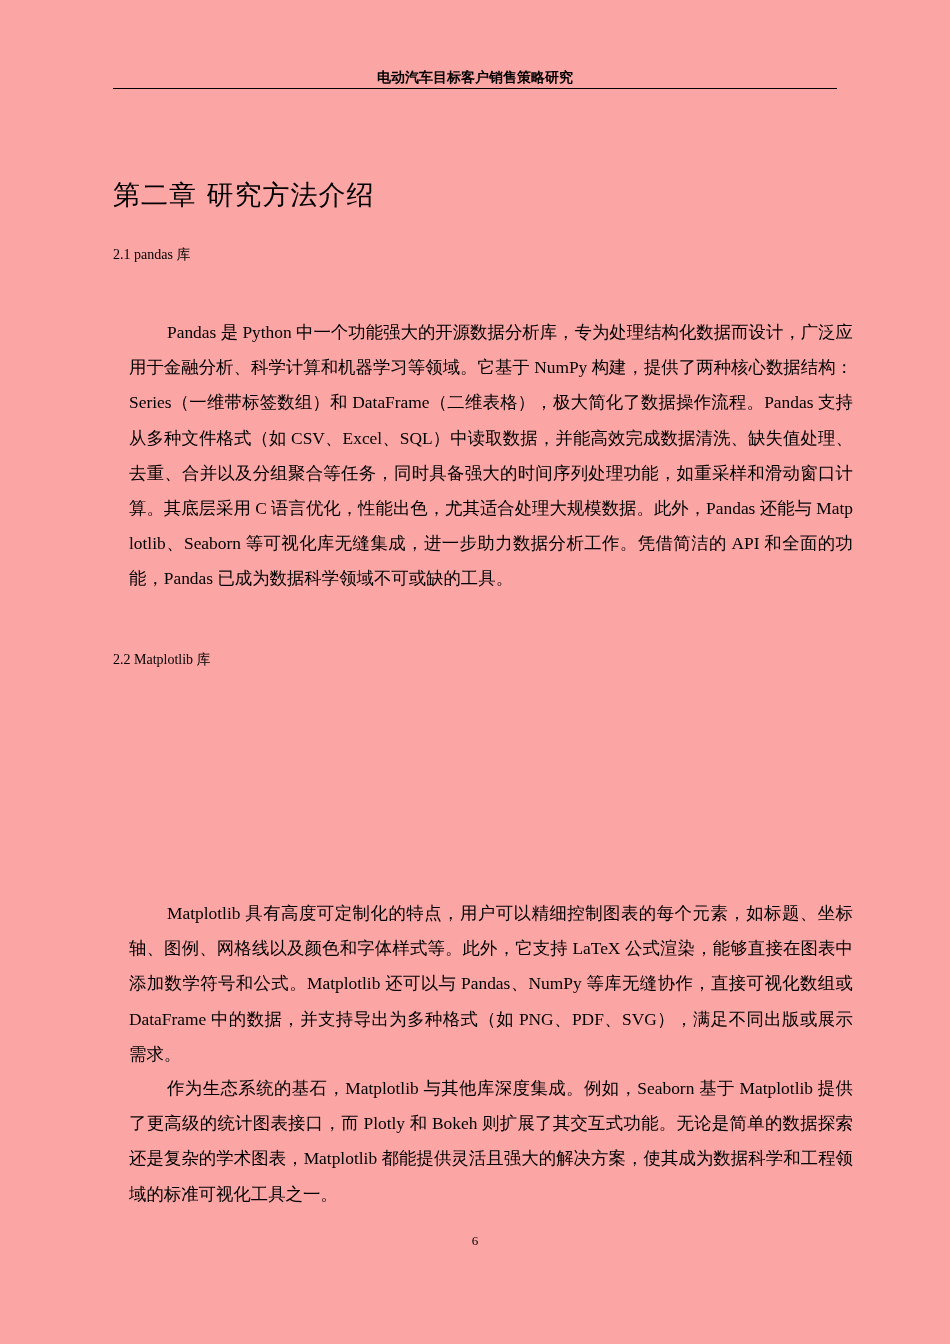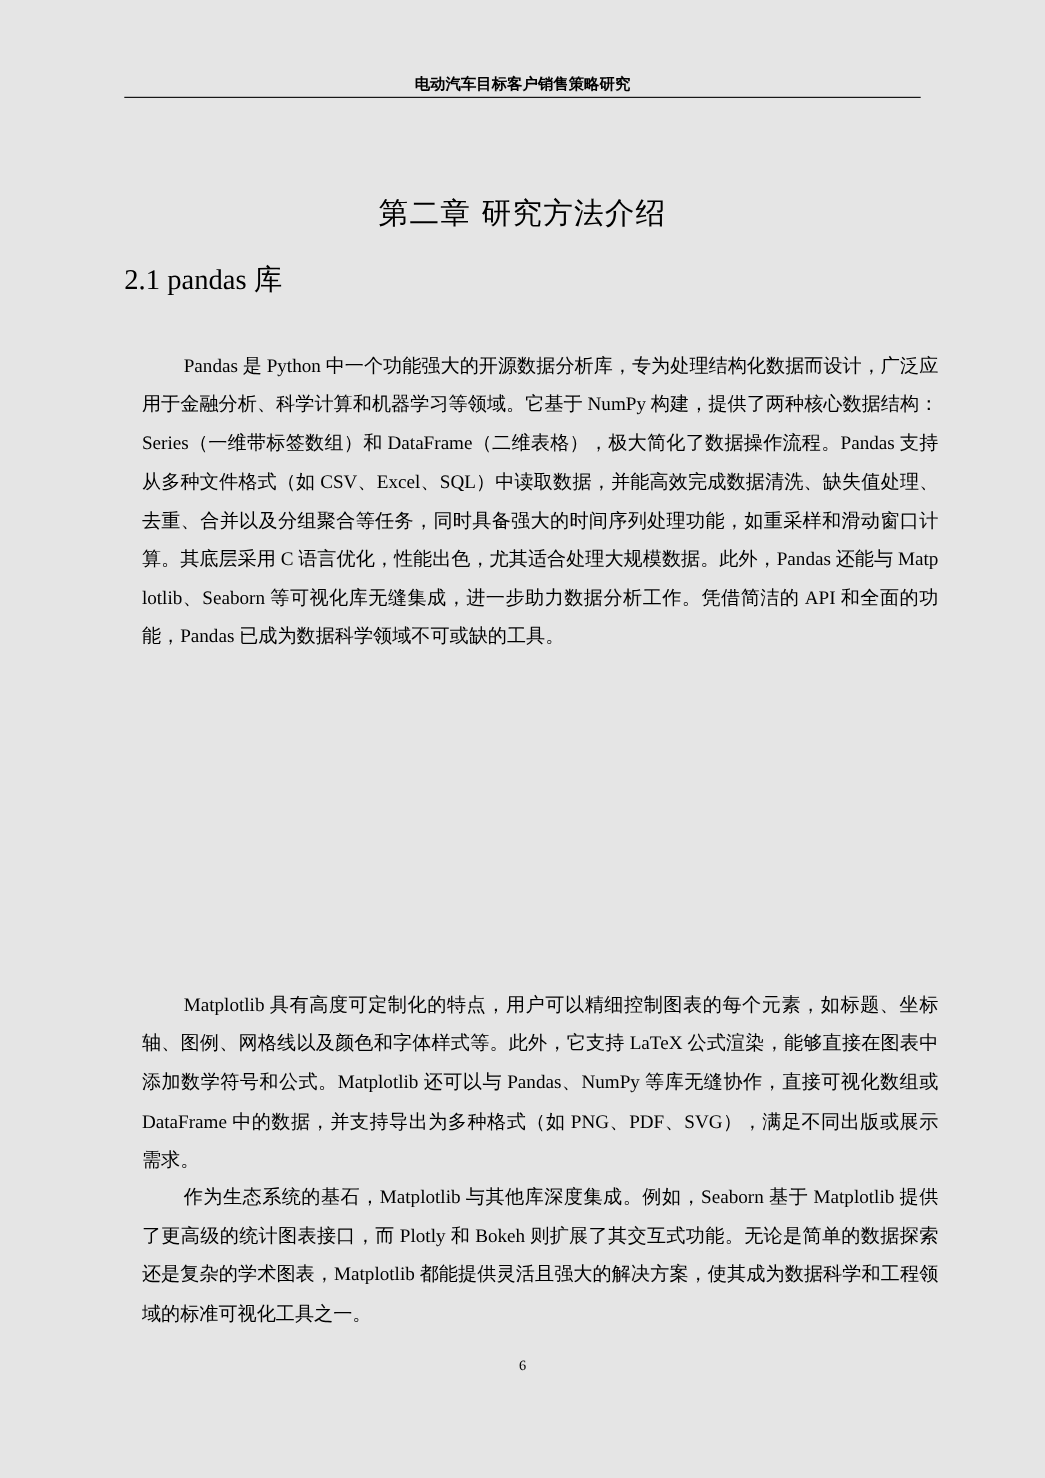--- a/index.html
+++ b/index.html
@@ -13,21 +13,21 @@
       position: relative;
       overflow: hidden;
       font-family: "Liberation Serif", "DejaVu Serif", serif;
       color: #000000;
     }
     .page {
       position: absolute;
       left: 0; top: 0;
       width: 950px;
       height: 1344px;
-      background: #e5e5e5;
+      background: #fca5a5;
     }
     .running-header {
       position: absolute;
       left: 113px;
       top: 67px;
       width: 724px;
       text-align: center;
       font-family: "DejaVu Sans", "Liberation Sans", sans-serif;
       font-weight: bold;
       font-size: 14px;
@@ -40,32 +40,32 @@
       top: 88px;
       width: 724px;
       height: 0;
       border-top: 1.6px solid #000000;
     }
     .chapter-title {
       position: absolute;
       left: 113px;
       top: 176px;
       width: 724px;
-      text-align: center;
+      text-align: left;
       font-family: "DejaVu Sans", "Liberation Sans", sans-serif;
       font-size: 27px;
       line-height: 38px;
       letter-spacing: 1px;
     }
     .section-heading {
       position: absolute;
       left: 113px;
       width: 724px;
       font-family: "Liberation Serif", "DejaVu Serif", serif;
-      font-size: 26px;
+      font-size: 14px;
       line-height: 30px;
     }
     .section-1 { top: 240px; }
     .section-2 { top: 645px; }
     .para {
       position: absolute;
       left: 113px;
       width: 724px;
       margin: 16px;
       font-family: "Liberation Serif", "DejaVu Serif", serif;
@@ -97,20 +97,21 @@
 
   <div class="running-header">电动汽车目标客户销售策略研究</div>
   <div class="header-rule"></div>
 
   <h1 class="chapter-title" style="margin:0;font-weight:normal;">第二章  研究方法介绍</h1>
 
   <h2 class="section-heading section-1" style="margin:0;font-weight:normal;">2.1 pandas 库</h2>
 
   <p class="para p1">Pandas 是 Python 中一个功能强大的开源数据分析库，专为处理结构化数据而设计，广泛应用于金融分析、科学计算和机器学习等领域。它基于 NumPy 构建，提供了两种核心数据结构：Series（一维带标签数组）和 DataFrame（二维表格），极大简化了数据操作流程。Pandas 支持从多种文件格式（如 CSV、Excel、SQL）中读取数据，并能高效完成数据清洗、缺失值处理、去重、合并以及分组聚合等任务，同时具备强大的时间序列处理功能，如重采样和滑动窗口计算。其底层采用 C 语言优化，性能出色，尤其适合处理大规模数据。此外，Pandas 还能与 Matplotlib、Seaborn 等可视化库无缝集成，进一步助力数据分析工作。凭借简洁的 API 和全面的功能，Pandas 已成为数据科学领域不可或缺的工具。</p>
 
+  <h2 class="section-heading section-2" style="margin:0;font-weight:normal;">2.2 Matplotlib 库</h2>
 
 
   <p class="para p4">作为生态系统的基石，Matplotlib 与其他库深度集成。例如，Seaborn 基于 Matplotlib 提供了更高级的统计图表接口，而 Plotly 和 Bokeh 则扩展了其交互式功能。无论是简单的数据探索还是复杂的学术图表，Matplotlib 都能提供灵活且强大的解决方案，使其成为数据科学和工程领域的标准可视化工具之一。</p>
 
   <p class="para p3">Matplotlib 具有高度可定制化的特点，用户可以精细控制图表的每个元素，如标题、坐标轴、图例、网格线以及颜色和字体样式等。此外，它支持 LaTeX 公式渲染，能够直接在图表中添加数学符号和公式。Matplotlib 还可以与 Pandas、NumPy 等库无缝协作，直接可视化数组或 DataFrame 中的数据，并支持导出为多种格式（如 PNG、PDF、SVG），满足不同出版或展示需求。</p>
 
   <div class="page-number">6</div>
 
 </div>
 

